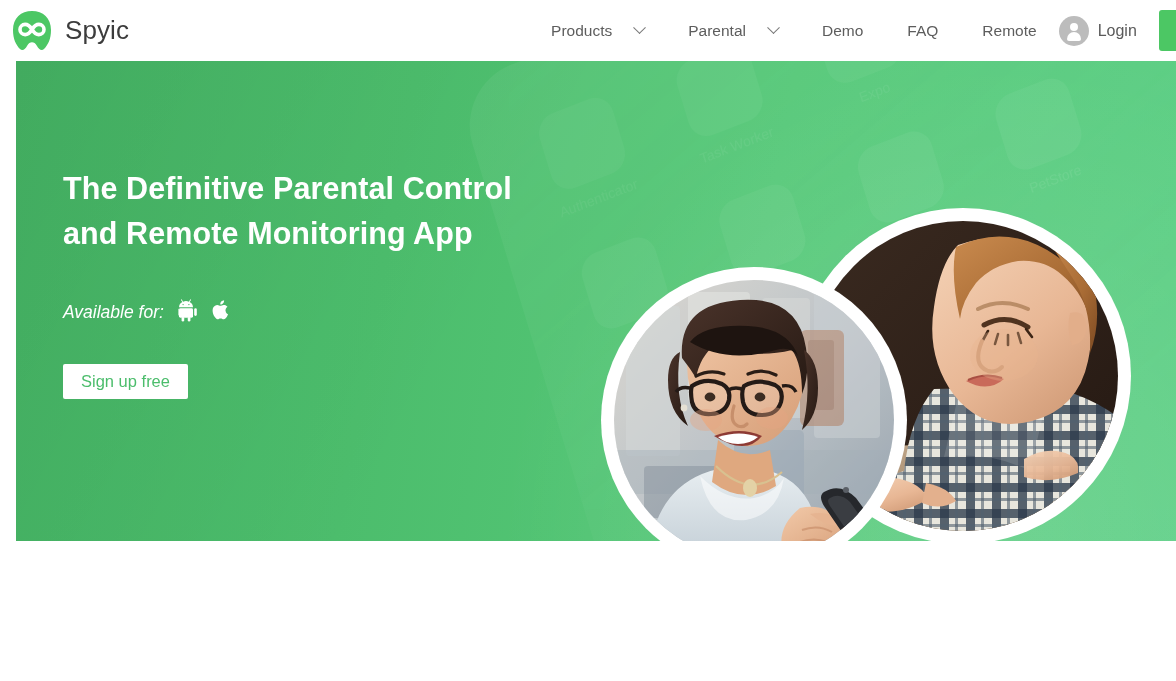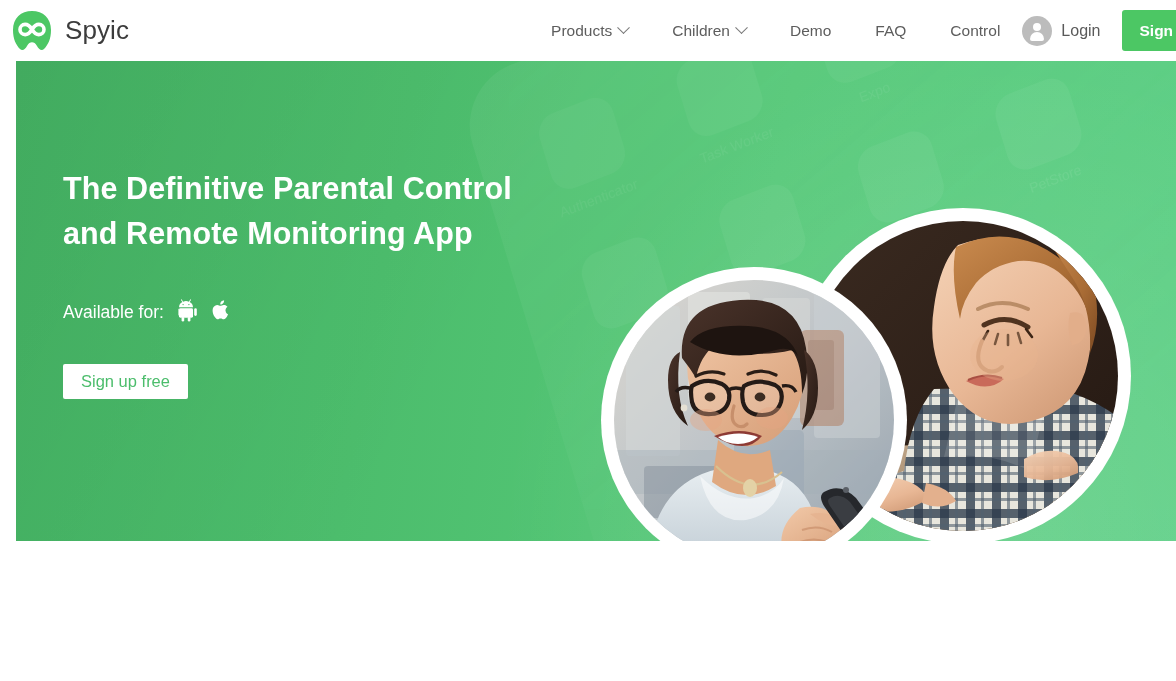--- a/index.html
+++ b/index.html
@@ -61,21 +61,21 @@
     gap: 0;
   }
 
   .nav-item {
     font-size: 15.5px;
     color: #5d5d5d;
     padding: 0 22px;
     white-space: nowrap;
     display: flex;
     align-items: center;
-    gap: 7px;
+    gap: 23px;
     cursor: pointer;
     text-decoration: none;
   }
 
   .chev {
     display: inline-block;
     width: 9px;
     height: 9px;
     border-right: 1.6px solid #7a7a7a;
     border-bottom: 1.6px solid #7a7a7a;
@@ -244,20 +244,21 @@
 
   .available {
     margin-top: 43px;
     display: flex;
     align-items: center;
     gap: 14px;
   }
   .available-label {
     font-size: 17.5px;
     color: #ffffff;
+    font-style: italic;
   }
   .plat-icons {
     display: flex;
     align-items: center;
     gap: 13px;
   }
 
   .cta-row {
     margin-top: 38px;
     display: flex;
@@ -354,31 +355,31 @@
       </span>
       <span class="brand-name">Spyic</span>
     </a>
 
     <nav class="nav">
       <a class="nav-item" href="#">
         <span>Products</span>
         <i class="chev"></i>
       </a>
       <a class="nav-item" href="#">
-        <span>Children</span>
+        <span>Parental</span>
         <i class="chev"></i>
       </a>
       <a class="nav-item" href="#">
         <span>Demo</span>
       </a>
       <a class="nav-item" href="#">
         <span>FAQ</span>
       </a>
       <a class="nav-item" href="#">
-        <span>Control</span>
+        <span>Remote</span>
       </a>
     </nav>
 
     <div class="header-right">
       <a class="login" href="#">
         <span class="avatar"></span>
         <span class="login-label">Login</span>
       </a>
       <button class="signup-btn">Sign Up Free</button>
     </div>

